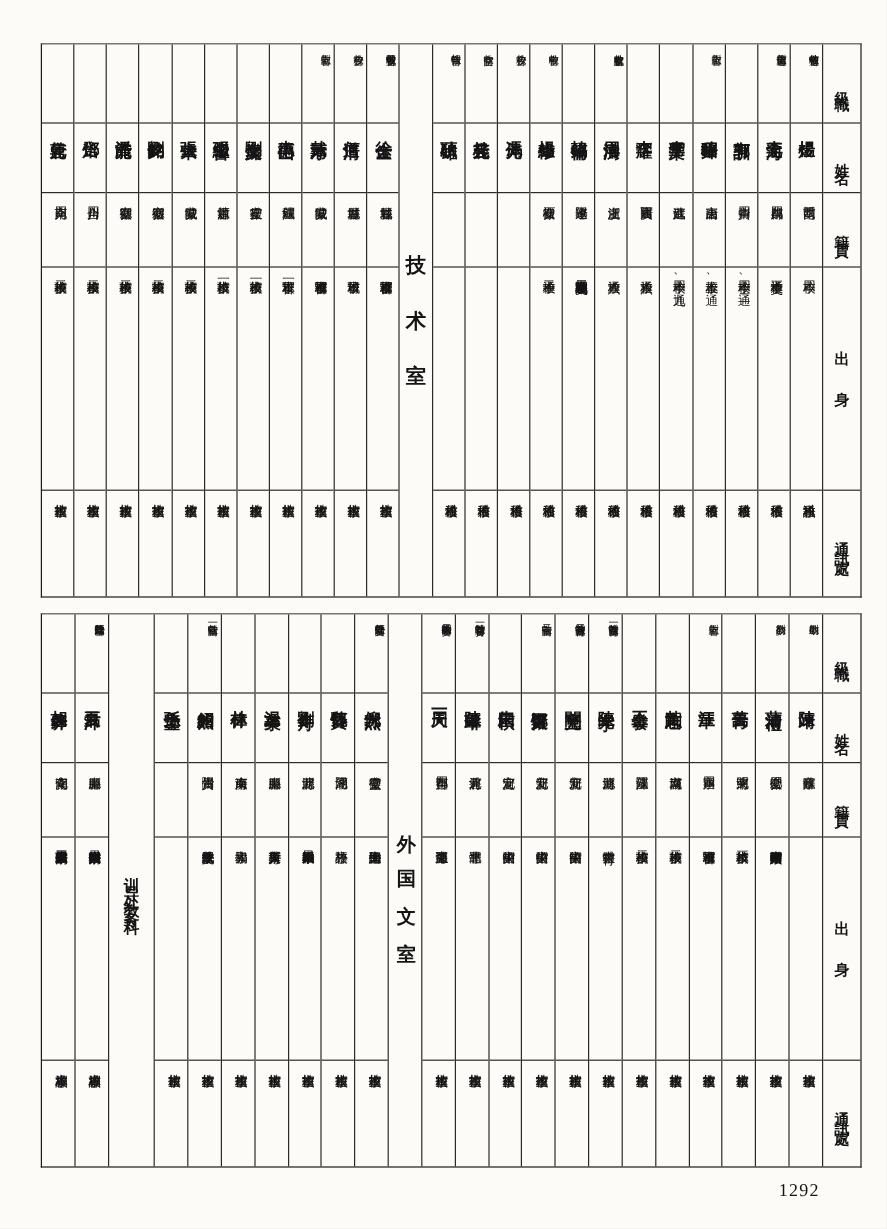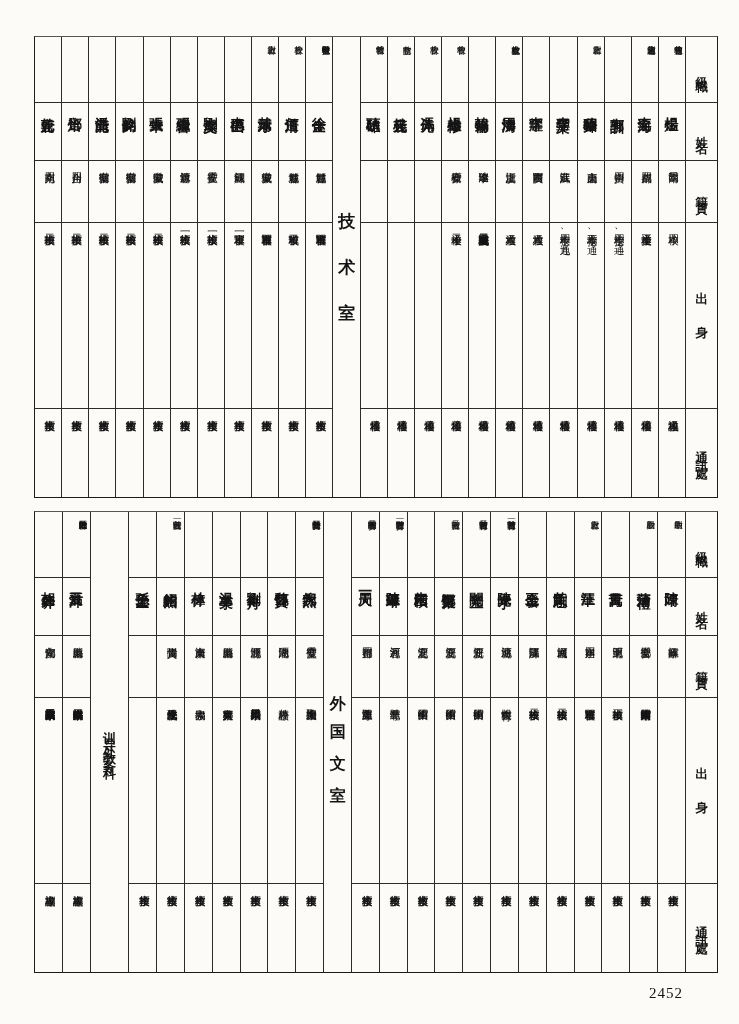--- a/index.html
+++ b/index.html
@@ -408,14 +408,14 @@
           <div class="cell rank"></div>
           <div class="cell name">胡养鋒</div>
           <div class="cell native">湖南安化</div>
           <div class="cell origin">華中大學震旦大學日本東京高教班三政</div>
           <div class="cell comm">本校訓導處</div>
         </div>
       </div>
 
   </div>
 
-  <div class="pagenum">2452</div>
+  <div class="pagenum">1292</div>
 </div>
 
 </body></html>

